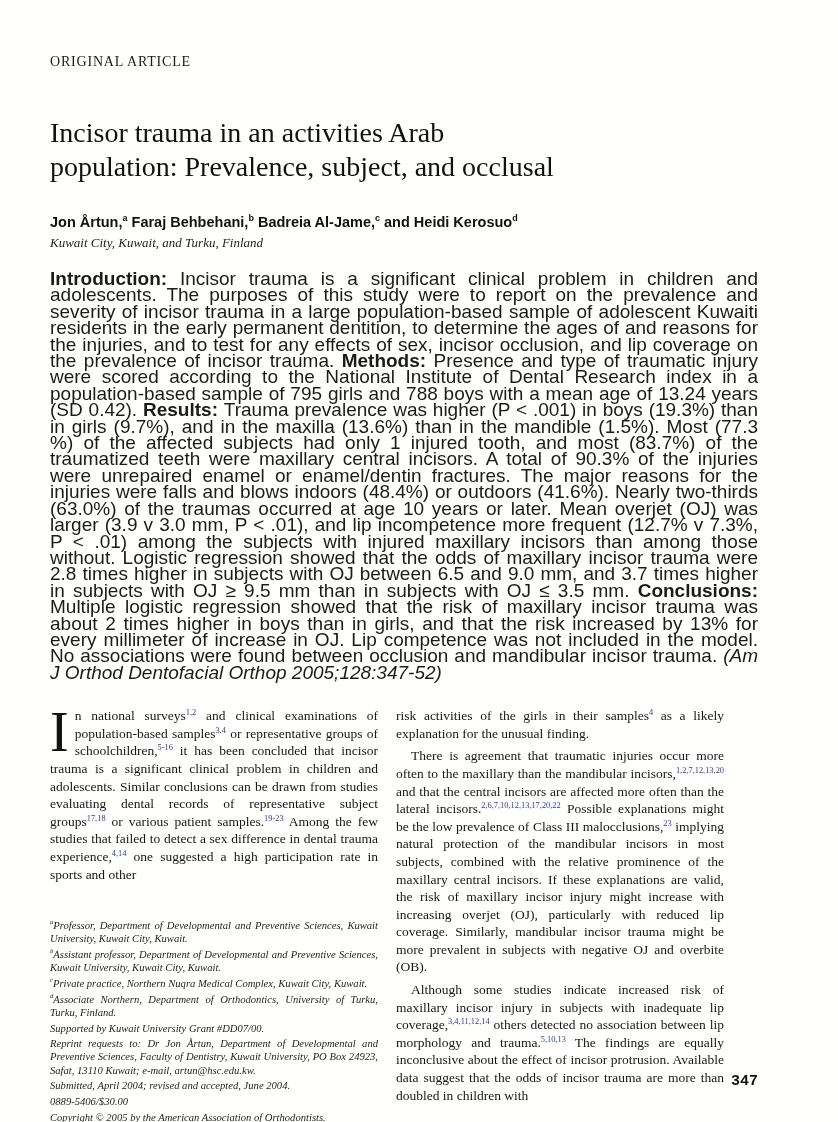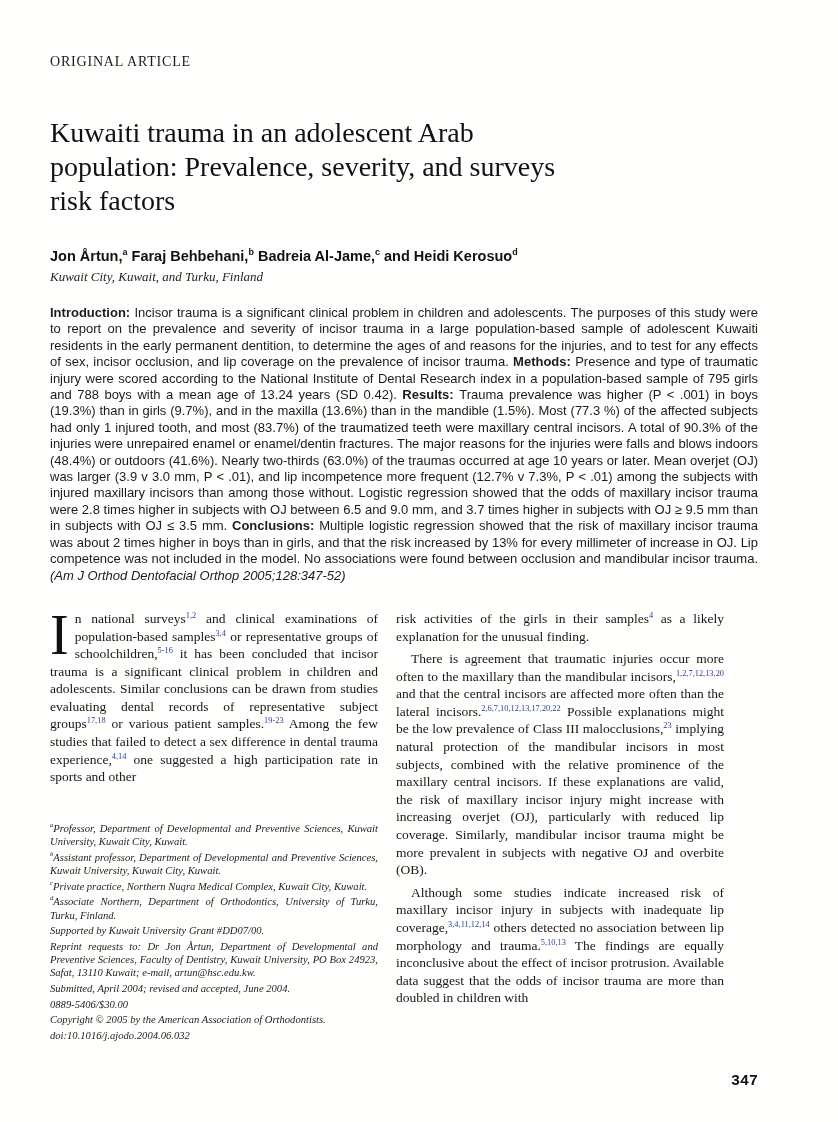--- a/index.html
+++ b/index.html
@@ -44,21 +44,21 @@
     margin-top: 5px;
     font-family: "Liberation Serif", serif;
     font-style: italic;
     font-size: 13px;
     color: #222;
   }
 
   .abstract {
     margin-top: 20px;
     font-family: "Liberation Sans", sans-serif;
-    font-size: 13px;
+    font-size: 19px;
     line-height: 16.4px;
     text-align: justify;
     color: #1b1b1b;
   }
 
   .columns {
     margin-top: 26px;
     display: flex;
     gap: 18px;
   }
@@ -114,23 +114,22 @@
 </style>
 </head>
 <body>
 
 <div class="page">
   <div class="content">
 
     <div class="kicker">ORIGINAL ARTICLE</div>
 
     <h1 class="title">
-      <span class="title-line">Kuwaiti trauma in an adolescent Arab</span>
-      <span class="title-line">population: Prevalence, severity, and surveys</span>
-      <span class="title-line">risk factors</span>
+      <span class="title-line">Incisor trauma in an activities Arab</span>
+      <span class="title-line">population: Prevalence, subject, and occlusal</span>
     </h1>
 
     <div class="authors"><span>Jon Årtun,</span><sup class="sup">a</sup><span> Faraj Behbehani,</span><sup class="sup">b</sup><span> Badreia Al-Jame,</span><sup class="sup">c</sup><span> and Heidi Kerosuo</span><sup class="sup">d</sup></div>
     <div class="affiliation">Kuwait City, Kuwait, and Turku, Finland</div>
 
     <div class="abstract"><span class="b">Introduction: </span><span>Incisor trauma is a significant clinical problem in children and adolescents. The purposes of this study were to report on the prevalence and severity of incisor trauma in a large population-based sample of adolescent Kuwaiti residents in the early permanent dentition, to determine the ages of and reasons for the injuries, and to test for any effects of sex, incisor occlusion, and lip coverage on the prevalence of incisor trauma. </span><span class="b">Methods: </span><span>Presence and type of traumatic injury were scored according to the National Institute of Dental Research index in a population-based sample of 795 girls and 788 boys with a mean age of 13.24 years (SD 0.42). </span><span class="b">Results: </span><span>Trauma prevalence was higher (P &lt; .001) in boys (19.3%) than in girls (9.7%), and in the maxilla (13.6%) than in the mandible (1.5%). Most (77.3 %) of the affected subjects had only 1 injured tooth, and most (83.7%) of the traumatized teeth were maxillary central incisors. A total of 90.3% of the injuries were unrepaired enamel or enamel/dentin fractures. The major reasons for the injuries were falls and blows indoors (48.4%) or outdoors (41.6%). Nearly two-thirds (63.0%) of the traumas occurred at age 10 years or later. Mean overjet (OJ) was larger (3.9 v 3.0 mm, P &lt; .01), and lip incompetence more frequent (12.7% v 7.3%, P &lt; .01) among the subjects with injured maxillary incisors than among those without. Logistic regression showed that the odds of maxillary incisor trauma were 2.8 times higher in subjects with OJ between 6.5 and 9.0 mm, and 3.7 times higher in subjects with OJ ≥ 9.5 mm than in subjects with OJ ≤ 3.5 mm. </span><span class="b">Conclusions: </span><span>Multiple logistic regression showed that the risk of maxillary incisor trauma was about 2 times higher in boys than in girls, and that the risk increased by 13% for every millimeter of increase in OJ. Lip competence was not included in the model. No associations were found between occlusion and mandibular incisor trauma. </span><span class="i">(Am J Orthod Dentofacial Orthop 2005;128:347-52)</span></div>
 
     <div class="columns">
 
       <div class="col">

